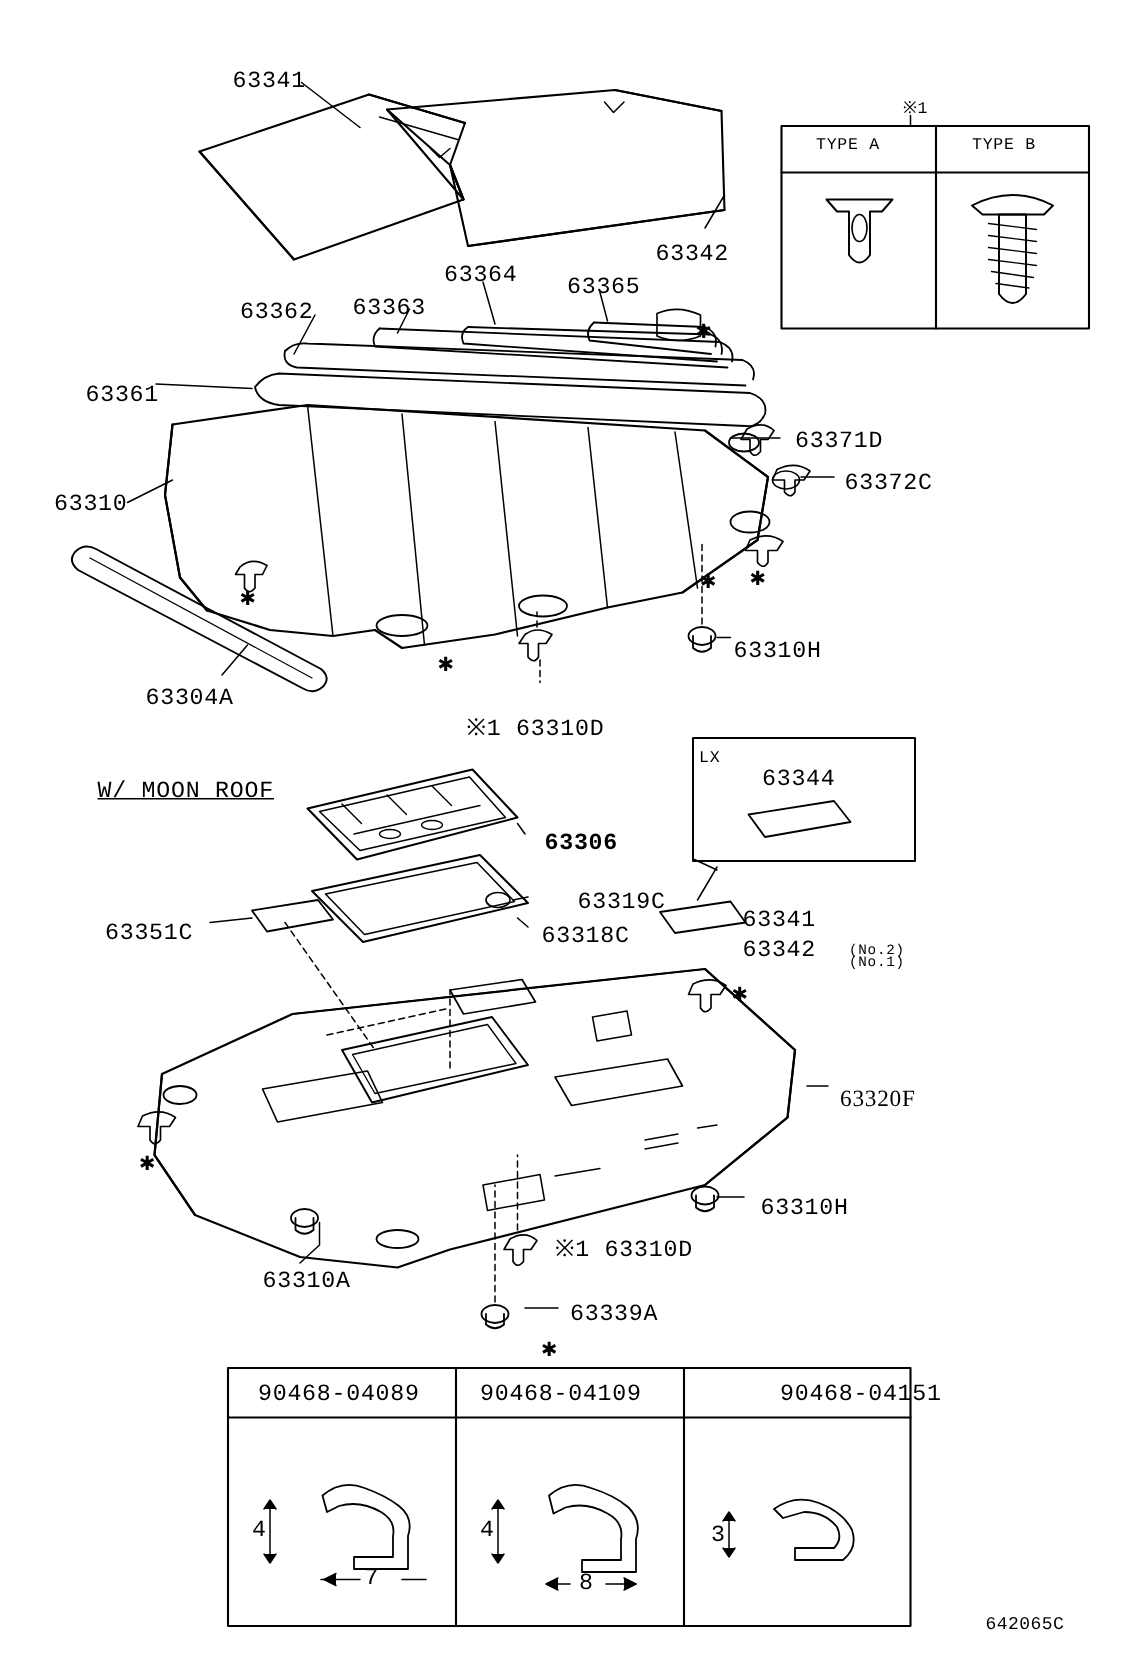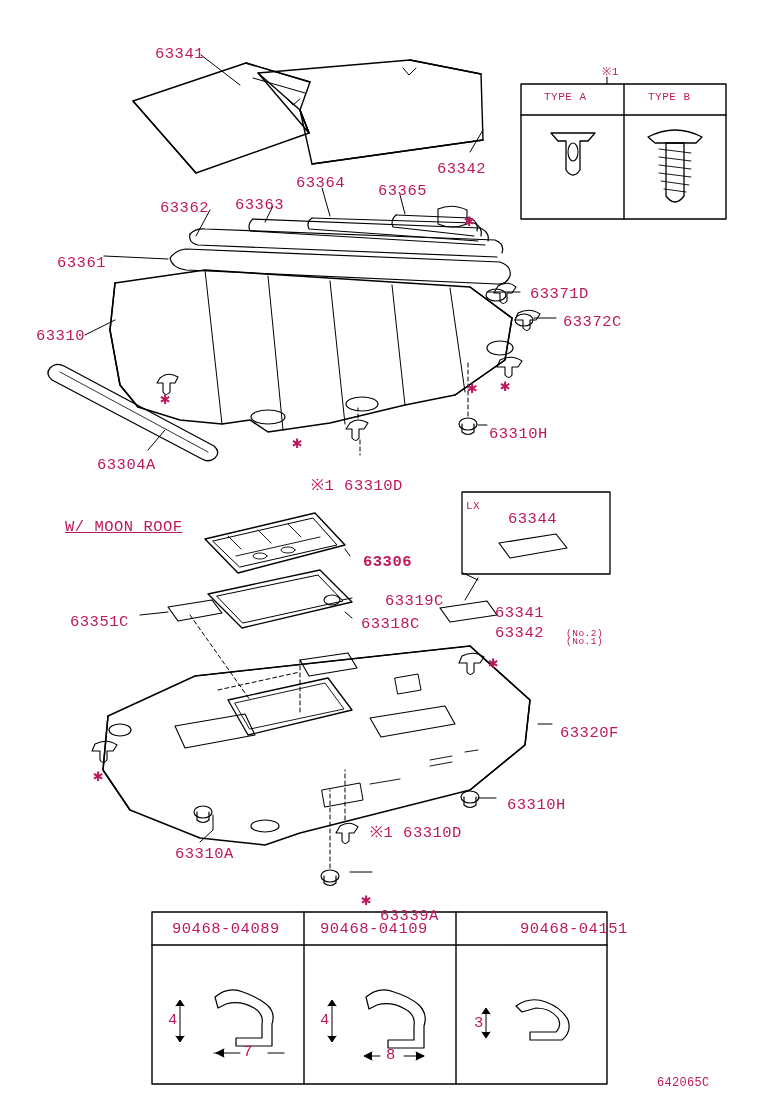--- a/index.html
+++ b/index.html
@@ -14,21 +14,21 @@
     position: relative;
     width: 760px;
     height: 1112px;
     background: #ffffff;
     overflow: hidden;
   }
   .lbl {
     position: absolute;
     font-family: "Liberation Mono", monospace;
     font-size: 15.5px;
-    color: #be185d;
+    color: #000000;
     white-space: nowrap;
     letter-spacing: 0.5px;
   }
   .lbl.small {
     font-size: 11px;
   }
   .lbl.tiny {
     font-size: 9.5px;
   }
   .lbl.mid {
@@ -284,25 +284,25 @@
   <div class="lbl" style="left:311px; top:473px;">※1 63310D</div>
   <div class="lbl" style="left:508px; top:510px;">63344</div>
   <div class="lbl" style="left:363px; top:553px;font-weight:bold;">63306</div>
   <div class="lbl" style="left:361px; top:592px;margin-left:24px;">63319C</div>
   <div class="lbl" style="left:361px; top:615px;">63318C</div>
   <div class="lbl" style="left:495px; top:604px;">63341</div>
   <div class="lbl tiny" style="left:566px; top:608px;margin-top:28px;">(No.1)</div>
   <div class="lbl" style="left:495px; top:624px;">63342</div>
   <div class="lbl tiny" style="left:566px; top:628px;">(No.2)</div>
   <div class="lbl" style="left:70px; top:613px;">63351C</div>
-  <div class="lbl" style="left:560px; top:724px;">63320F</div>
+  <div class="lbl" style="left:560px; top:724px;font-family:Liberation Serif, serif;">63320F</div>
   <div class="lbl" style="left:507px; top:796px;">63310H</div>
   <div class="lbl" style="left:370px; top:820px;">※1 63310D</div>
   <div class="lbl" style="left:175px; top:845px;">63310A</div>
-  <div class="lbl" style="left:380px; top:907px;">63339A</div>
+  <div class="lbl" style="left:380px; top:867px;">63339A</div>
 
   <div class="lbl u" style="left:65px; top:518px;">W/ MOON ROOF</div>
   <div class="lbl mid" style="left:466px; top:500px;">LX</div>
 
   <div class="lbl" style="left:172px; top:920px;">90468-04089</div>
   <div class="lbl" style="left:320px; top:920px;">90468-04109</div>
   <div class="lbl" style="left:472px; top:920px;margin-left:48px;">90468-04151</div>
 
   <div class="lbl" style="left:168px; top:1011px;">4</div>
   <div class="lbl" style="left:243px; top:1043px;">7</div>

